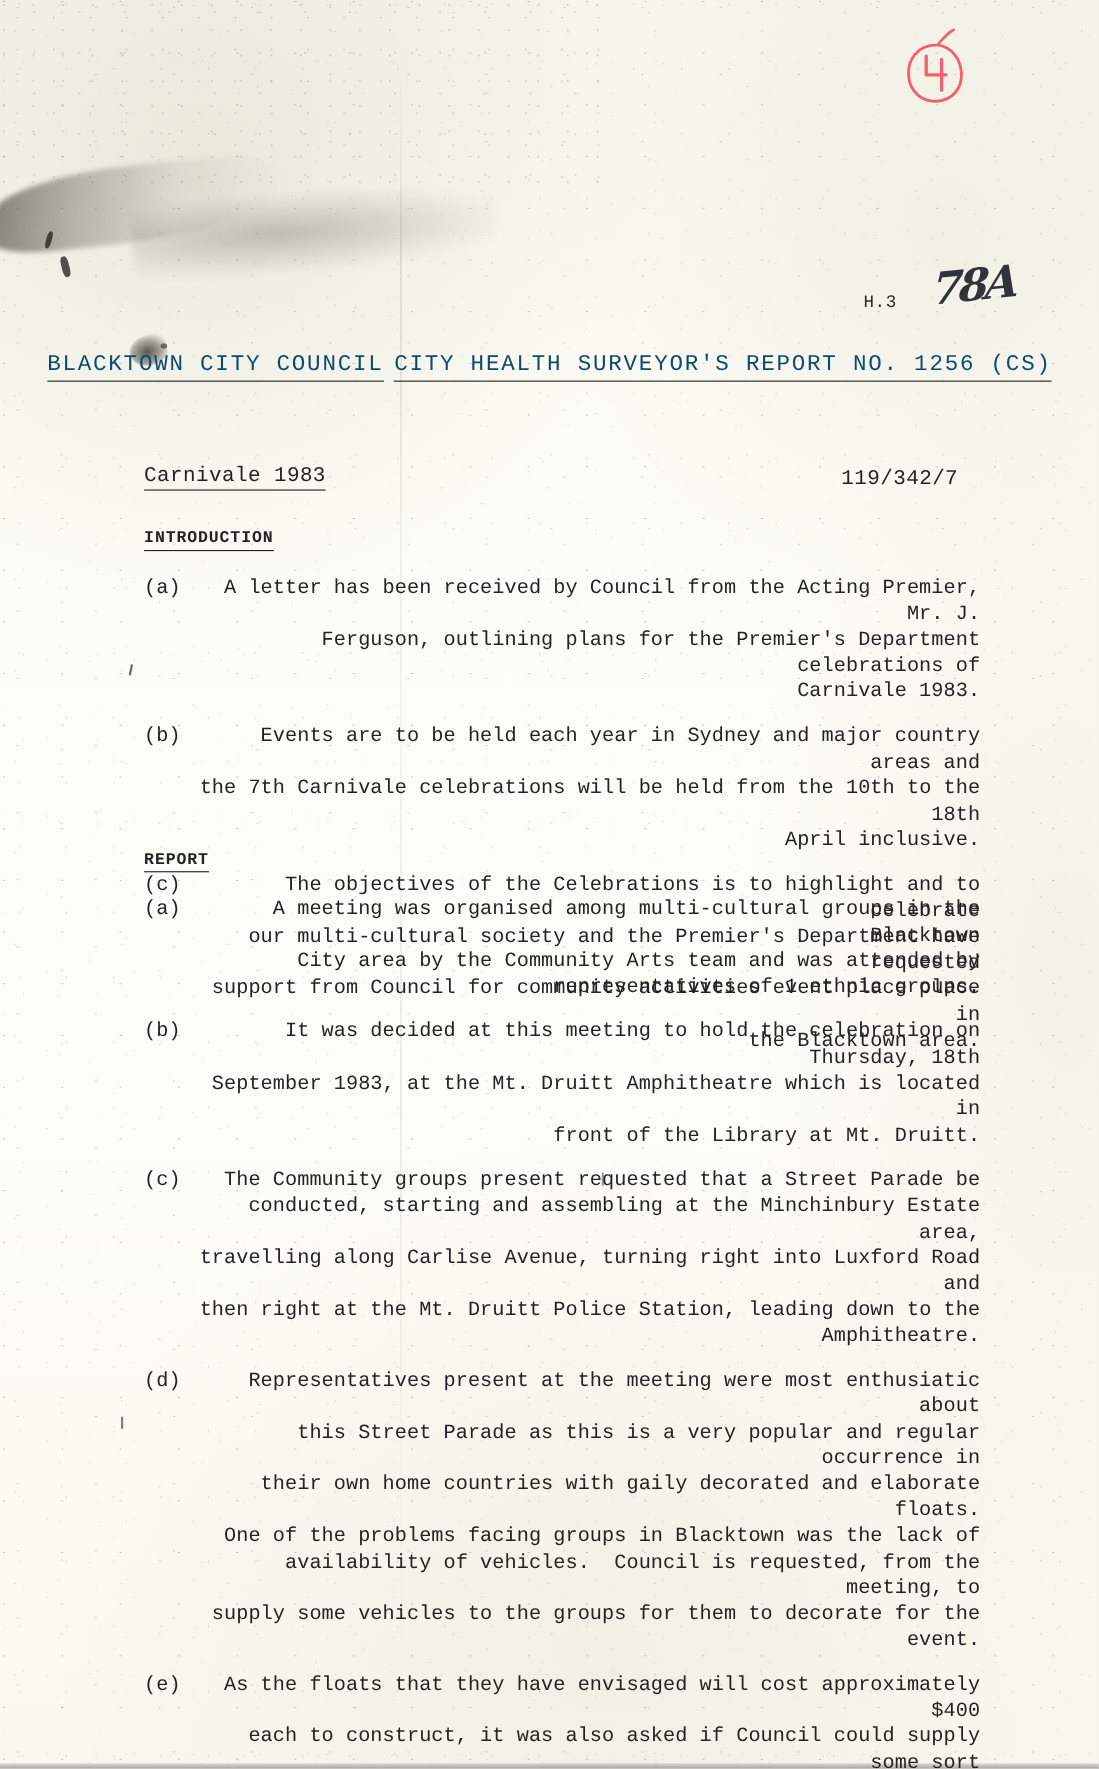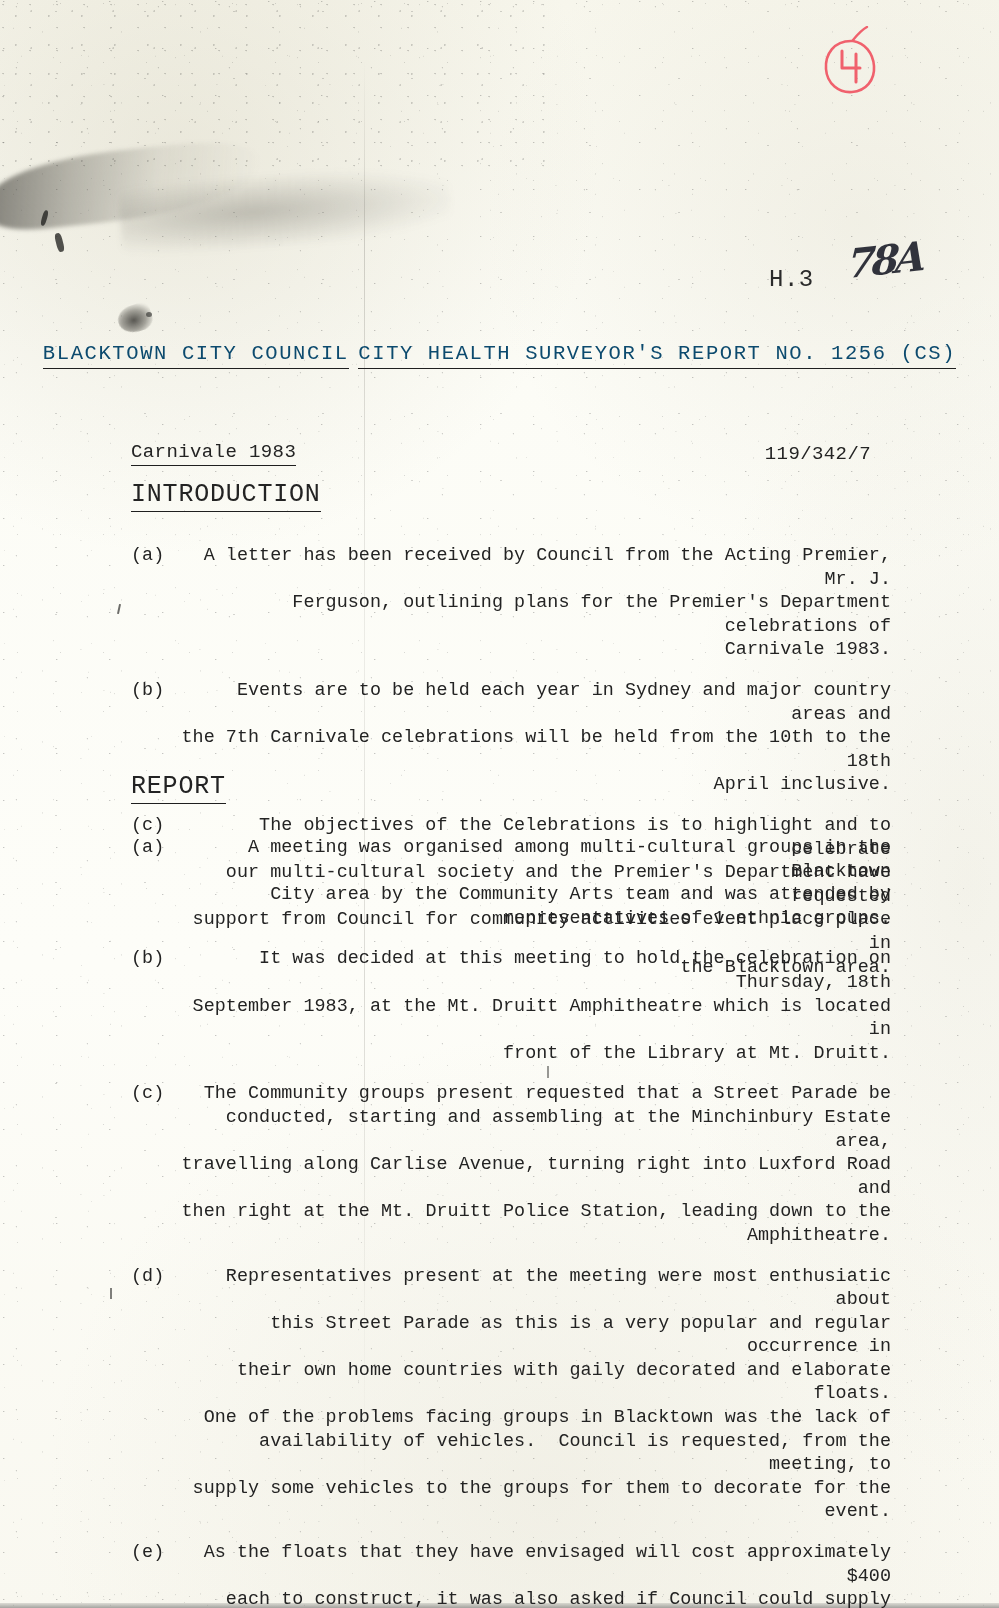--- a/index.html
+++ b/index.html
@@ -141,22 +141,22 @@
     left: 0; bottom: 0; width: 100%; height: 5px;
     background: linear-gradient(180deg, rgba(170,170,165,0.35), rgba(120,120,118,0.65));
     pointer-events: none;
   }
 
   
   .content { position: relative; z-index: 5; }
 
   .folio {
     position: absolute;
-    left: 769px; top: 266px;
-    font-size: 24px;
+    left: 785px; top: 266px;
+    font-size: 16px;
     letter-spacing: 0.5px;
     color: #2b2b2b;
   }
 
   .hand-78a {
     position: absolute;
     left: 848px; top: 236px;
     font-family: "DejaVu Serif", serif;
     font-style: italic;
     font-size: 40px;
@@ -184,51 +184,51 @@
   }
   .title-line {
     font-size: 20.5px;
     letter-spacing: 1.6px;
     line-height: 1.0;
     color: #0c4a6e;
     display: inline-block;
     border-bottom: 1.6px solid #1f1f1f;
     padding-bottom: 3px;
   }
-  .title-line--2 { margin-top: 22px; }
+  .title-line--2 { }
 
   .subject-row {
     position: absolute;
     left: 131px; top: 421px;
     width: 740px;
     display: flex;
     justify-content: space-between;
-    align-items: center;
+    align-items: flex-end;
     font-size: 19px;
     letter-spacing: 0.4px;
-    margin-top: 20px;
   }
   .subject-title {
     border-bottom: 1.5px solid #1f1f1f;
     padding-bottom: 2px;
   }
   .subject-ref { letter-spacing: 0.4px; }
 
   .section {
     position: absolute;
     left: 131px;
     width: 760px;
   }
   .section-heading {
-    font-size: 25px;
+    font-size: 15px;
     letter-spacing: 0.8px;
     display: inline-block;
     border-bottom: 1.5px solid #1f1f1f;
     padding-bottom: 2px;
-    margin-bottom: 32px;
+    margin-bottom: 22px;
+    font-weight: bold;
   }
 
   .clause {
     display: flex;
     align-items: flex-start;
     margin-bottom: 17px;
     font-size: 18.4px;
     line-height: 23.6px;
     letter-spacing: 0.05px;
   }

